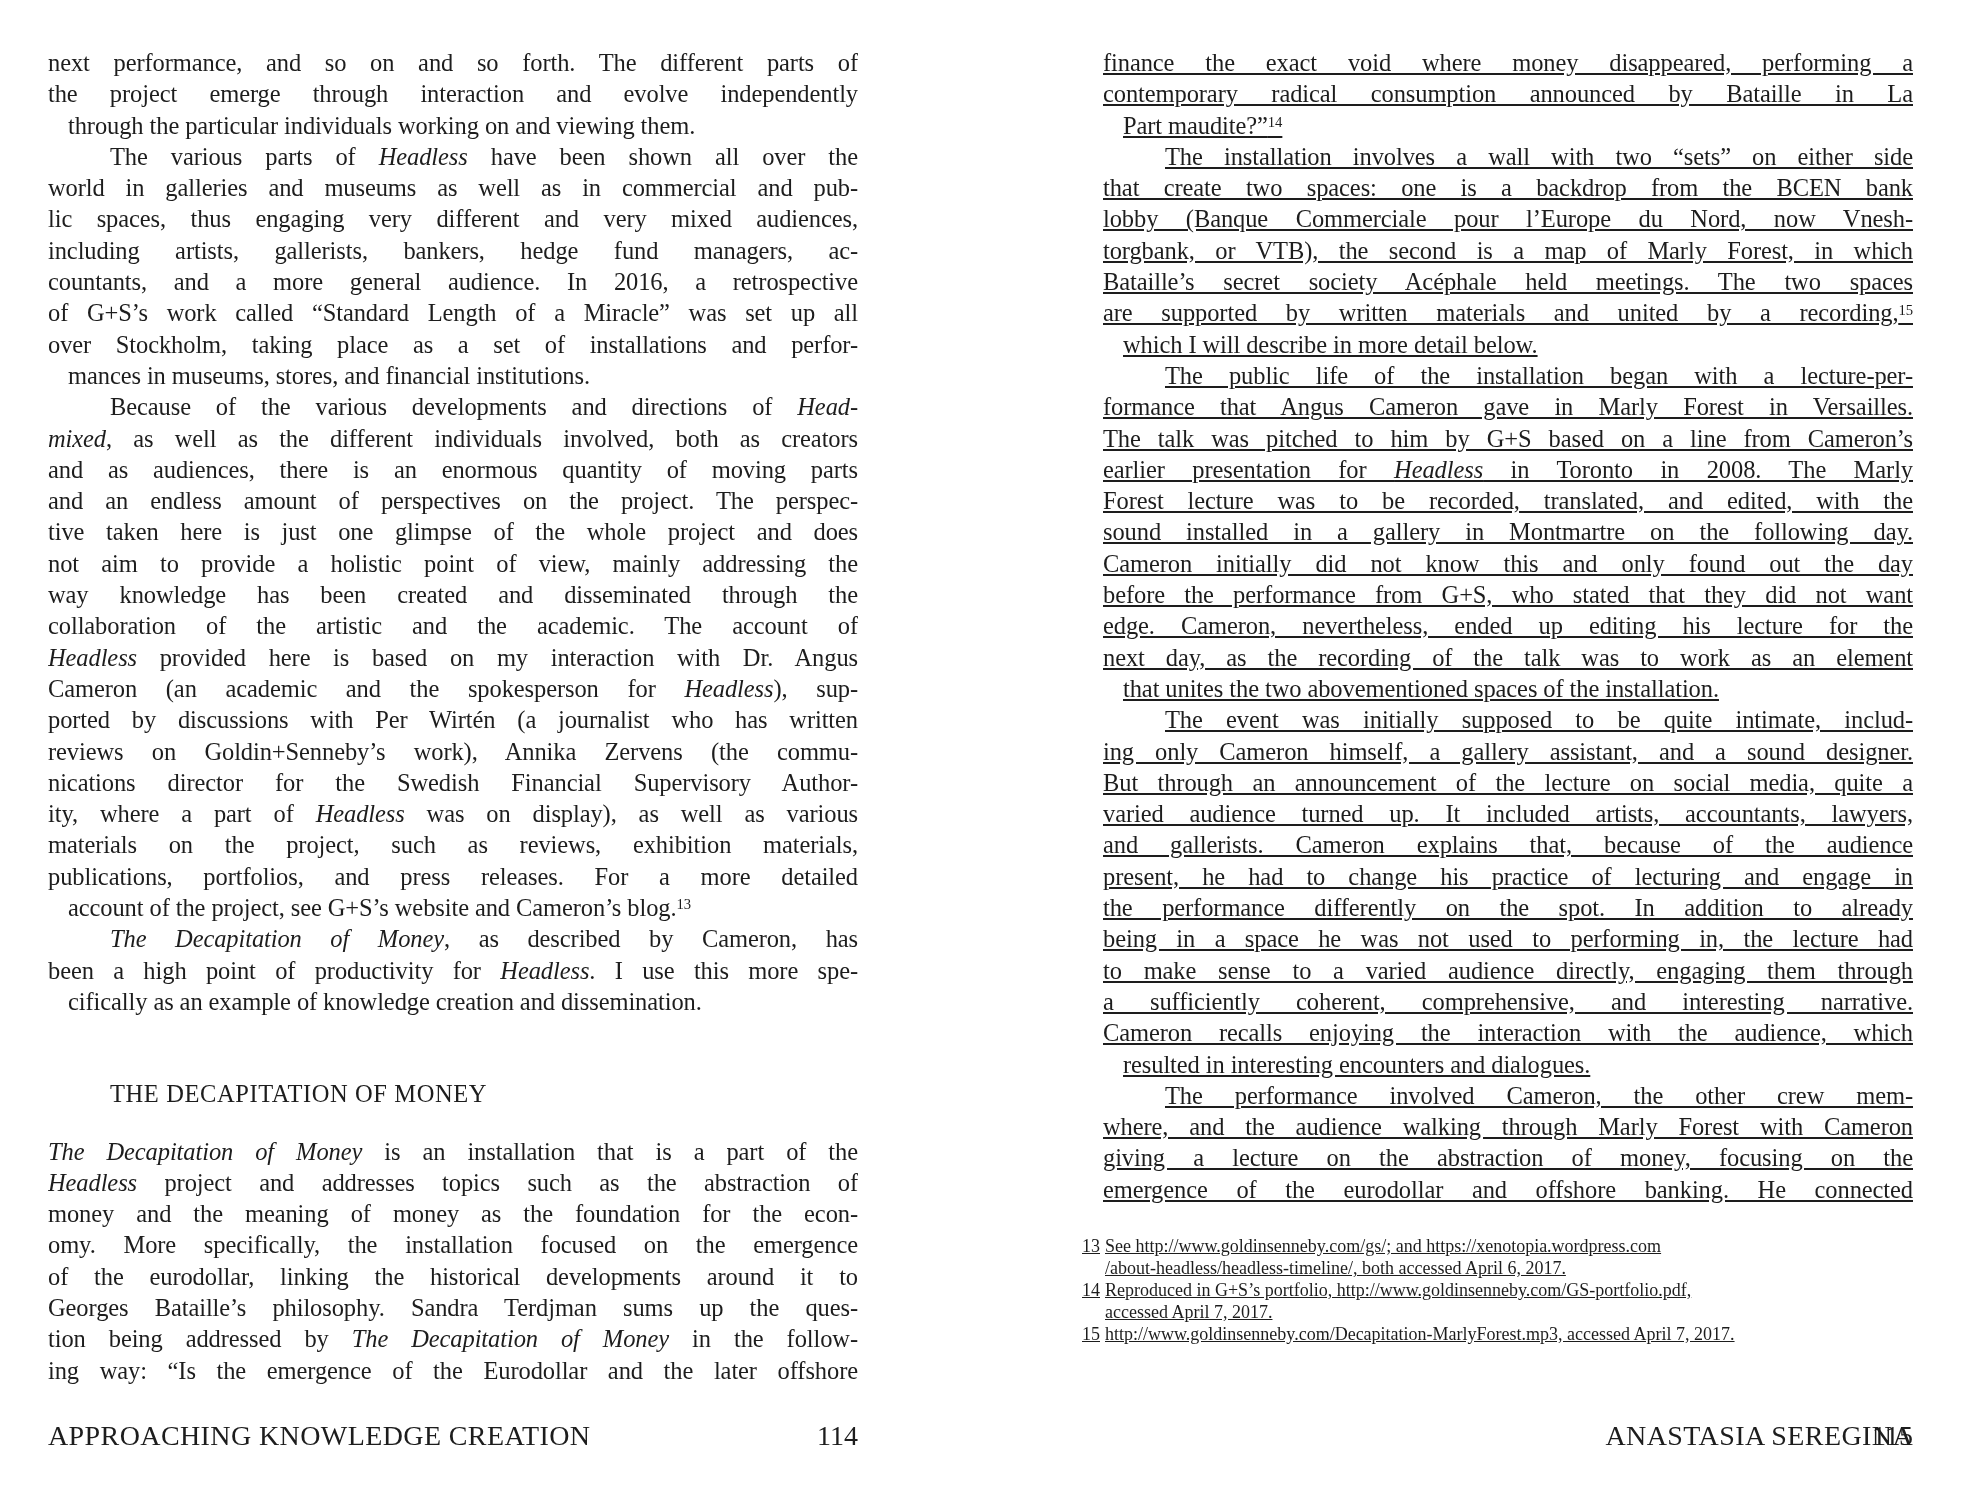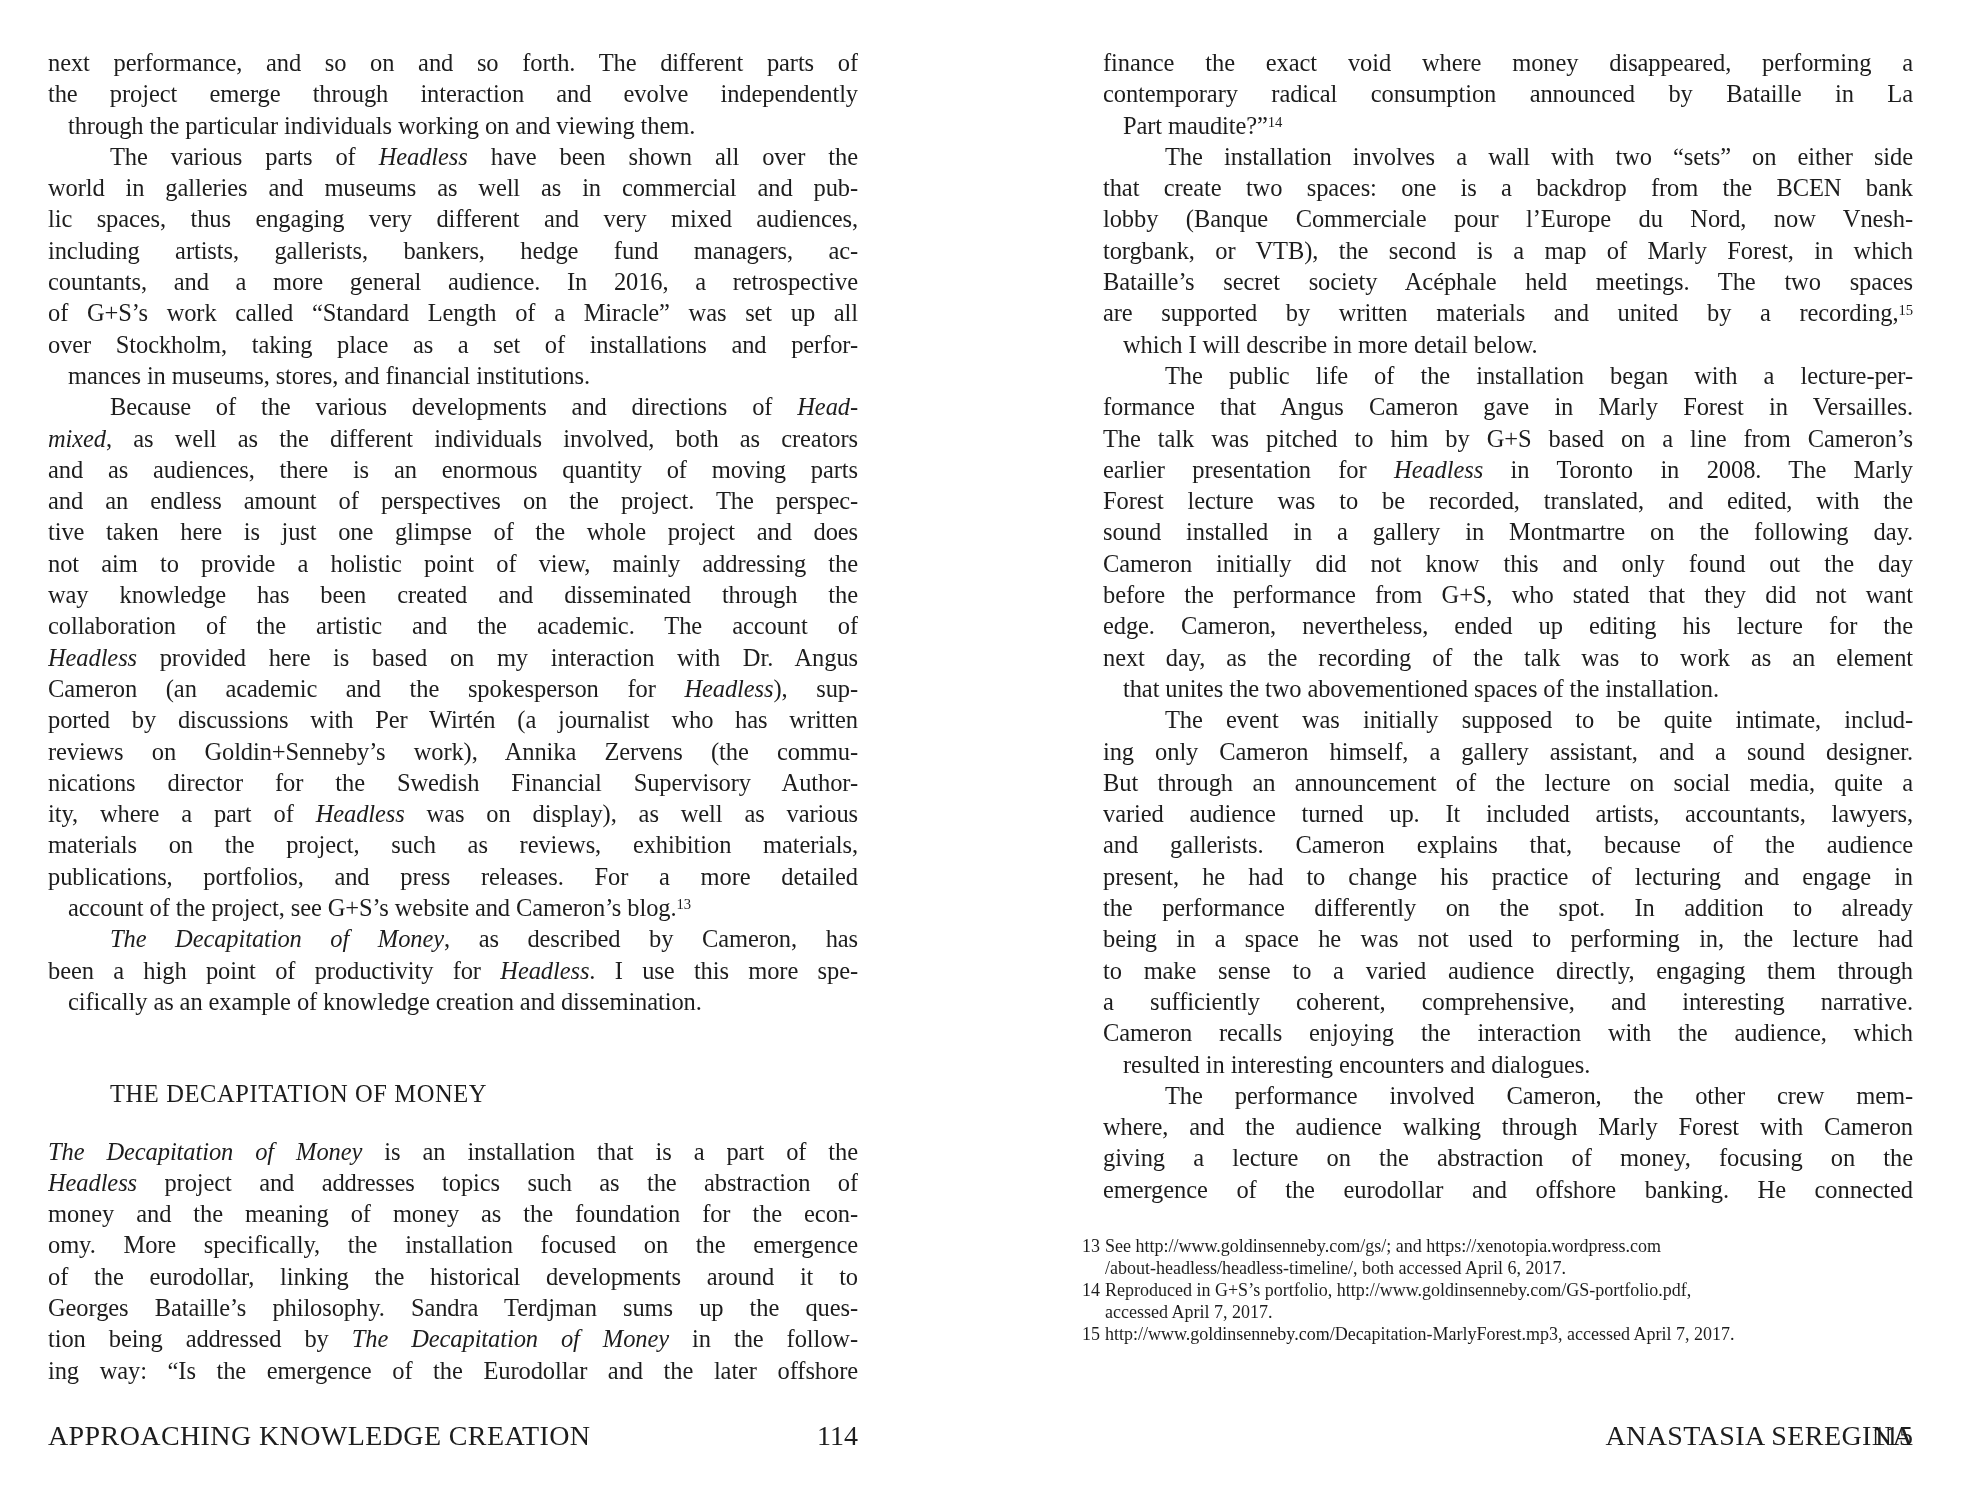--- a/index.html
+++ b/index.html
@@ -9,21 +9,21 @@
     font-family: "Liberation Serif", "DejaVu Serif", serif;
     color: #1d1d1d;
   }
   .spread { position: relative; width: 1974px; height: 1500px; background: #ffffff; overflow: hidden; }
 
   .text-col {
     position: absolute; top: 47px; width: 810px;
     font-size: 24.5px; letter-spacing: -0.1px;
   }
   .col-left  { left: 48px; }
-  .col-right { left: 1103px; }
+  .col-right { left: 1103px; text-decoration: underline; }
 
   .line {
     height: 31.3px; line-height: 31.3px;
     text-align: justify; text-align-last: justify;
     overflow: hidden; white-space: nowrap;
   }
   
   .line { white-space: normal; }
   .line.last { text-align-last: left; margin-left: 20px; }
   .line.ind { text-indent: 62px; }

